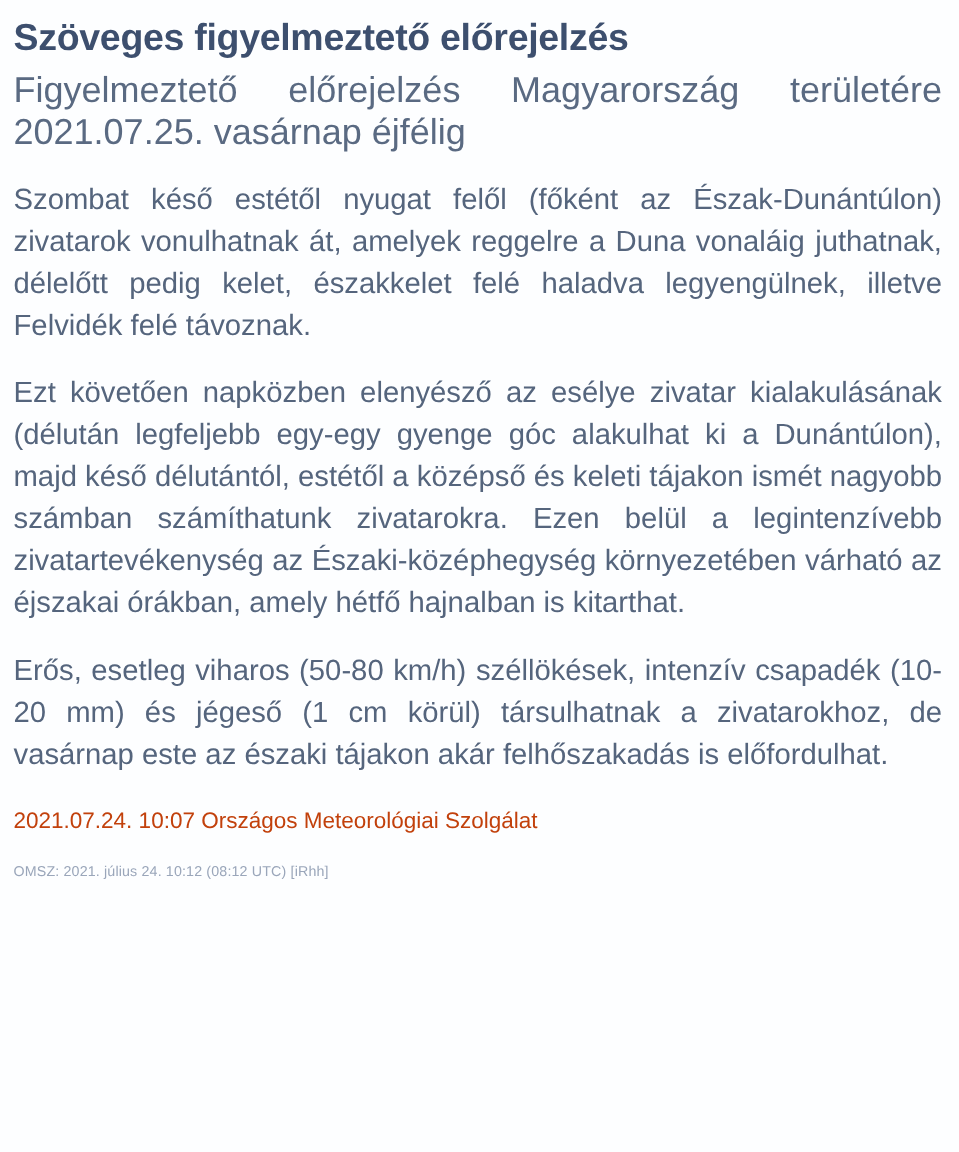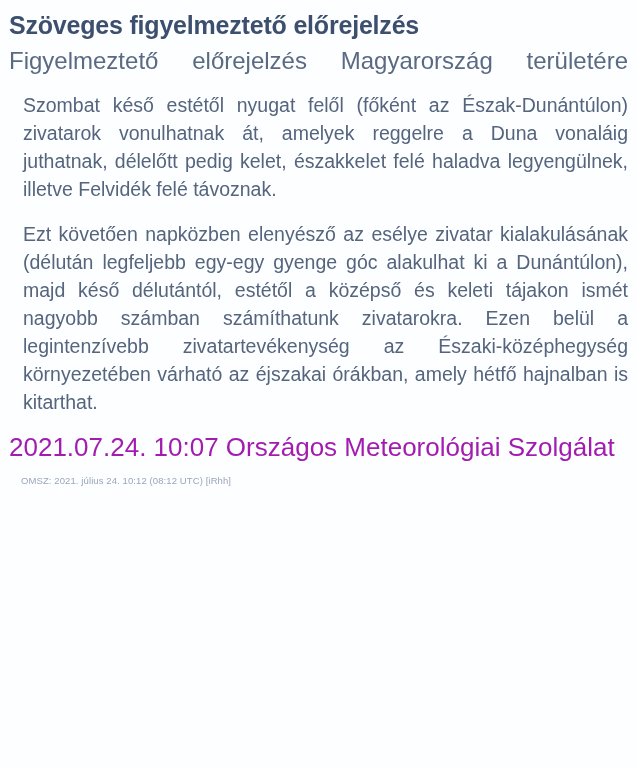--- a/index.html
+++ b/index.html
@@ -62,57 +62,59 @@
     line-height: 28px;
     margin: 0 0 13px 0;
     letter-spacing: .1px;
   }
   p.body {
     font-size: 19.5px;
     color: #55657d;
     line-height: 28px;
     text-align: justify;
     text-justify: inter-word;
-    margin: 0 0 17px 14px;
+    margin: 0 0 17px 0;
     -webkit-hyphens: none;
     hyphens: none;
   }
   p.body.last-nojust {
     margin-bottom: 15px;
   }
   .signature {
-    font-size: 26px;
-    color: #a21caf;
+    font-size: 15px;
+    color: #c2410c;
     line-height: 28px;
     margin: 0 0 14px 0;
   }
   .source-note {
     font-size: 9.5px;
     color: #9aa6ba;
     line-height: 12px;
     letter-spacing: 0.1px;
-    margin: 12px;
+    margin: 0;
   }
 </style>
 </head>
 <body>
 
 <div class="page">
 
   <div class="topclip"></div>
 
   <h1 class="title">Szöveges figyelmeztető előrejelzés</h1>
 
   <div class="subtitle">
     <span class="just">Figyelmeztető előrejelzés Magyarország területére</span>
+    <span>2021.07.25. vasárnap éjfélig</span>
   </div>
 
 
   <p class="body">Szombat késő estétől nyugat felől (főként az Észak-Dunántúlon) zivatarok vonulhatnak át, amelyek reggelre a Duna vonaláig juthatnak, délelőtt pedig kelet, északkelet felé haladva legyengülnek, illetve Felvidék felé távoznak.</p>
   <p class="body">Ezt követően napközben elenyésző az esélye zivatar kialakulásának (délután legfeljebb egy-egy gyenge góc alakulhat ki a Dunántúlon), majd késő délutántól, estétől a középső és keleti tájakon ismét nagyobb számban számíthatunk zivatarokra. Ezen belül a legintenzívebb zivatartevékenység az Északi-középhegység környezetében várható az éjszakai órákban, amely hétfő hajnalban is kitarthat.</p>
+  <p class="body">Erős, esetleg viharos (50-80 km/h) széllökések, intenzív csapadék (10-20 mm) és jégeső (1 cm körül) társulhatnak a zivatarokhoz, de vasárnap este az északi tájakon akár felhőszakadás is előfordulhat.</p>
 
 
 
   <div class="signature">2021.07.24. 10:07 Országos Meteorológiai Szolgálat</div>
 
   <div class="source-note">OMSZ: 2021. július 24. 10:12 (08:12 UTC)  [iRhh]</div>
 
 </div>
 
 </body></html>

